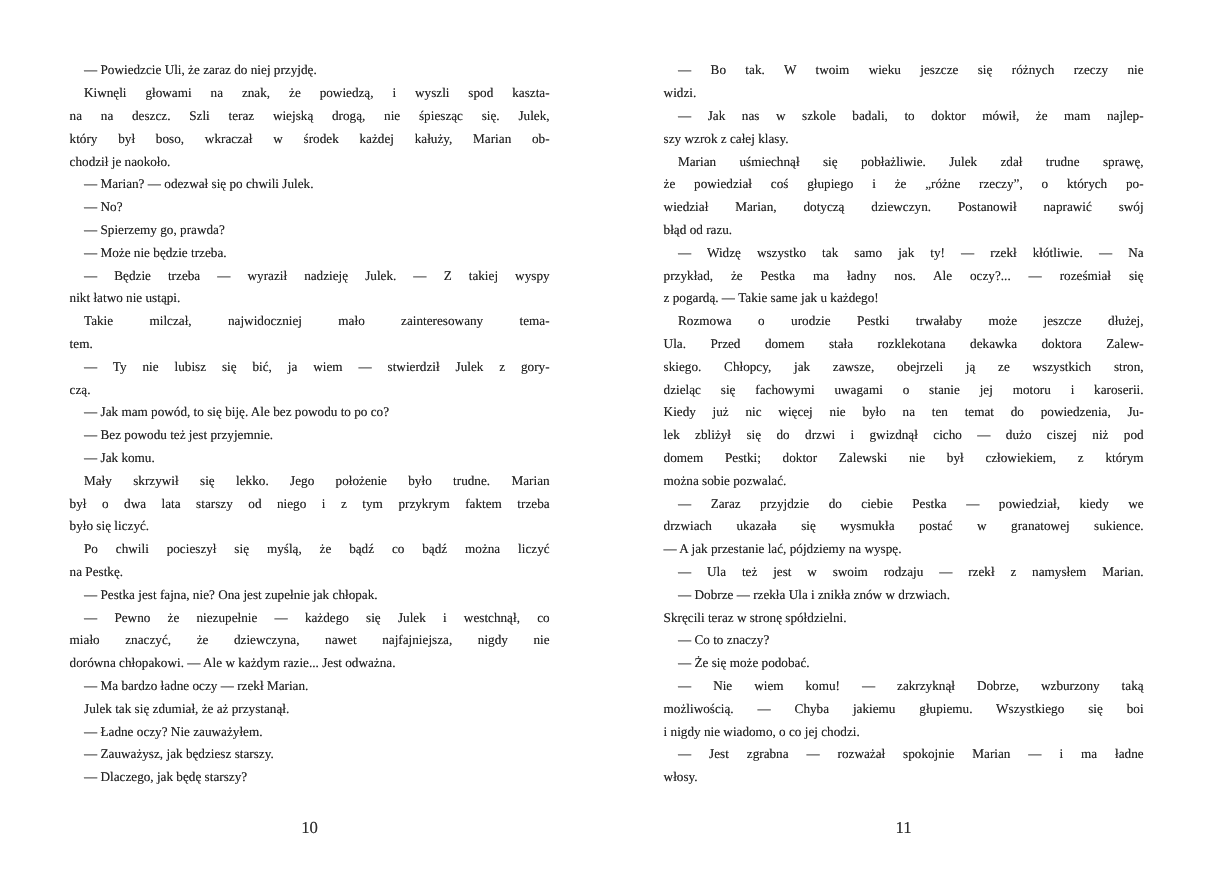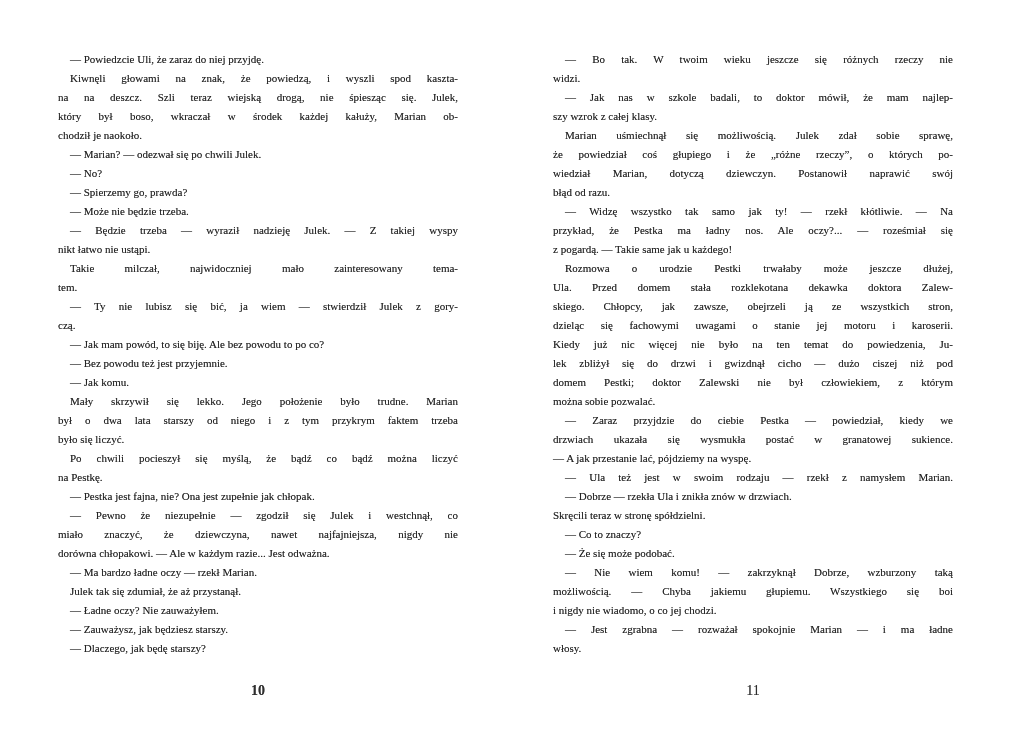--- a/index.html
+++ b/index.html
@@ -39,21 +39,21 @@
   .page-number {
     position: absolute;
     top: 682px;
     width: 400px;
     text-align: center;
     font-size: 14px;
     line-height: 18px;
     color: #2e2e2e;
     text-shadow: 0 0 0.5px rgba(40,40,40,0.5);
   }
-  .page-number.left  { left: 58px; font-weight: bold;  }
+  .page-number.left  { left: 58px;  }
   .page-number.right { left: 553px; }
 </style>
 </head>
 <body>
 
 <div class="page-column left">
   <div class="lines">
       <div class="ln ind">— Powiedzcie Uli, że zaraz do niej przyjdę.</div>
       <div class="ln ind fit">Kiwnęli głowami na znak, że powiedzą, i wyszli spod kaszta-</div>
       <div class="ln fit">na na deszcz. Szli teraz wiejską drogą, nie śpiesząc się. Julek,</div>
@@ -71,38 +71,38 @@
       <div class="ln">czą.</div>
       <div class="ln ind">— Jak mam powód, to się biję. Ale bez powodu to po co?</div>
       <div class="ln ind">— Bez powodu też jest przyjemnie.</div>
       <div class="ln ind">— Jak komu.</div>
       <div class="ln ind fit">Mały skrzywił się lekko. Jego położenie było trudne. Marian</div>
       <div class="ln fit">był o dwa lata starszy od niego i z tym przykrym faktem trzeba</div>
       <div class="ln">było się liczyć.</div>
       <div class="ln ind fit">Po chwili pocieszył się myślą, że bądź co bądź można liczyć</div>
       <div class="ln">na Pestkę.</div>
       <div class="ln ind">— Pestka jest fajna, nie? Ona jest zupełnie jak chłopak.</div>
-      <div class="ln ind fit">— Pewno że niezupełnie — zgodził się Julek i westchnął, co</div>
+      <div class="ln ind fit">— Pewno że niezupełnie — każdego się Julek i westchnął, co</div>
       <div class="ln fit">miało znaczyć, że dziewczyna, nawet najfajniejsza, nigdy nie</div>
       <div class="ln">dorówna chłopakowi. — Ale w każdym razie... Jest odważna.</div>
       <div class="ln ind">— Ma bardzo ładne oczy — rzekł Marian.</div>
       <div class="ln ind">Julek tak się zdumiał, że aż przystanął.</div>
       <div class="ln ind">— Ładne oczy? Nie zauważyłem.</div>
       <div class="ln ind">— Zauważysz, jak będziesz starszy.</div>
       <div class="ln ind">— Dlaczego, jak będę starszy?</div>
     </div>
 </div>
 
 <div class="page-column right">
   <div class="lines">
       <div class="ln ind fit">— Bo tak. W twoim wieku jeszcze się różnych rzeczy nie</div>
       <div class="ln">widzi.</div>
       <div class="ln ind fit">— Jak nas w szkole badali, to doktor mówił, że mam najlep-</div>
       <div class="ln">szy wzrok z całej klasy.</div>
-      <div class="ln ind fit">Marian uśmiechnął się możliwością. Julek zdał sobie sprawę,</div>
+      <div class="ln ind fit">Marian uśmiechnął się pobłażliwie. Julek zdał trudne sprawę,</div>
       <div class="ln fit">że powiedział coś głupiego i że „różne rzeczy”, o których po-</div>
       <div class="ln fit">wiedział Marian, dotyczą dziewczyn. Postanowił naprawić swój</div>
       <div class="ln">błąd od razu.</div>
       <div class="ln ind fit">— Widzę wszystko tak samo jak ty! — rzekł kłótliwie. — Na</div>
       <div class="ln fit">przykład, że Pestka ma ładny nos. Ale oczy?... — roześmiał się</div>
       <div class="ln">z pogardą. — Takie same jak u każdego!</div>
       <div class="ln ind fit">Rozmowa o urodzie Pestki trwałaby może jeszcze dłużej,</div>
       <div class="ln fit">Ula. Przed domem stała rozklekotana dekawka doktora Zalew-</div>
       <div class="ln fit">skiego. Chłopcy, jak zawsze, obejrzeli ją ze wszystkich stron,</div>
       <div class="ln fit">dzieląc się fachowymi uwagami o stanie jej motoru i karoserii.</div>

